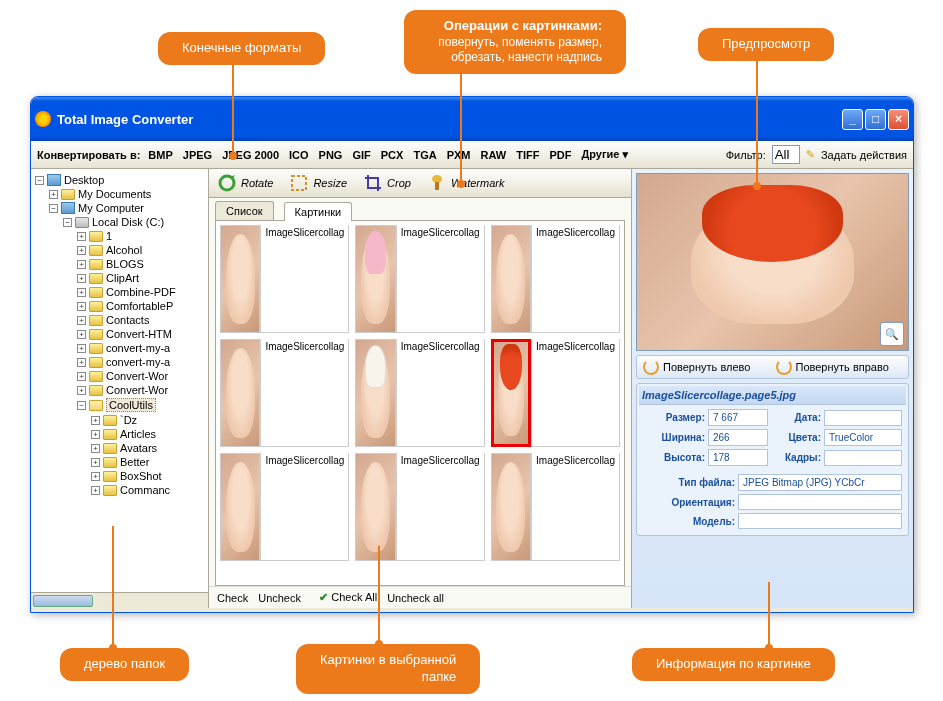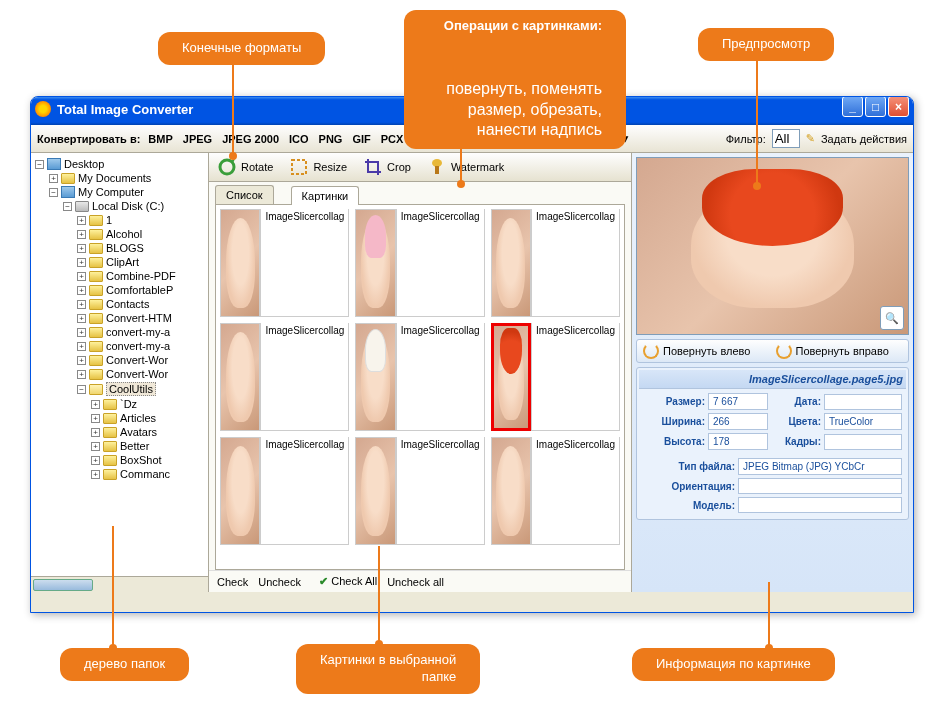--- a/index.html
+++ b/index.html
@@ -5,21 +5,21 @@
 * { box-sizing: border-box; margin: 0; padding: 0; }
 body { font-family: Tahoma, Arial, sans-serif; font-size: 11px; background: #fff; position: relative; width: 943px; height: 701px; }
 
 
 .callout { position: absolute; background: #ed7a1a; color: #fff; padding: 8px 24px; border-radius: 12px; font-size: 13px; text-align: right; z-index: 100; line-height: 1.3; }
 .pointer { position: absolute; background: #ed7a1a; width: 2px; z-index: 99; }
 .pointer::after { content: ''; position: absolute; bottom: -4px; left: -3px; width: 8px; height: 8px; background: #ed7a1a; border-radius: 50%; }
 
 
 .window { position: absolute; left: 30px; top: 96px; width: 884px; height: 517px; border: 1px solid #0054e3; border-radius: 8px 8px 0 0; background: #ece9d8; box-shadow: 2px 2px 8px rgba(0,0,0,0.3); overflow: hidden; }
-.titlebar { background: linear-gradient(to bottom, #3c8cf0 0%, #0054e3 10%, #0054e3 90%, #0042b0 100%); height: 28px; display: flex; align-items: flex-end; padding: 8px 4px; color: #fff; }
+.titlebar { background: linear-gradient(to bottom, #3c8cf0 0%, #0054e3 10%, #0054e3 90%, #0042b0 100%); height: 44px; display: flex; align-items: center; padding: 8px 4px; color: #fff; }
 .titlebar-icon { width: 16px; height: 16px; background: radial-gradient(circle, #ffd700 30%, #ff8c00 70%); border-radius: 50%; margin-right: 6px; }
 .titlebar-text { flex: 1; font-weight: bold; font-size: 13px; }
 .winbtns { display: flex; gap: 2px; }
 .winbtn { width: 21px; height: 21px; border: 1px solid #fff; border-radius: 3px; display: flex; align-items: center; justify-content: center; font-weight: bold; cursor: pointer; font-size: 12px; }
 .winbtn.min, .winbtn.max { background: linear-gradient(to bottom, #6fa8f5, #2f6fd8); color: #fff; }
 .winbtn.close { background: linear-gradient(to bottom, #f59078, #e04f33); color: #fff; }
 
 .menubar { background: #ece9d8; padding: 3px 6px; display: flex; gap: 14px; border-bottom: 1px solid #aca899; }
 .menubar span { cursor: pointer; }
 
@@ -43,25 +43,25 @@
 .folder-icon { width: 14px; height: 11px; background: linear-gradient(to bottom, #fef19c, #e6c244); border: 1px solid #c9a227; border-radius: 1px; }
 .folder-icon.open { background: linear-gradient(to bottom, #fff4b8, #f0d66e); }
 .drive-icon { width: 14px; height: 11px; background: linear-gradient(to bottom, #e8e8e8, #bbb); border: 1px solid #888; border-radius: 1px; }
 .desktop-icon { width: 14px; height: 12px; background: linear-gradient(to bottom, #9ec9ec, #5a9bd4); border: 1px solid #3a7ab5; }
 .tree-label.sel { background: #f0e8d8; border: 1px dotted #888; padding: 0 2px; }
 .tree-scroll { height: 16px; background: #ece9d8; border-top: 1px solid #aca899; display: flex; align-items: center; }
 .scroll-thumb { width: 60px; height: 12px; background: linear-gradient(to bottom, #cde, #9bd); border: 1px solid #6a8; border-radius: 2px; margin-left: 2px; }
 
 
 .center-panel { flex: 1; display: flex; flex-direction: column; background: #fafaf5; }
-.ops-bar { background: linear-gradient(to bottom, #fefefe, #e6e2d0); padding: 4px 8px; display: flex; align-items: center; gap: 16px; border-bottom: 1px solid #aca899; }
+.ops-bar { background: linear-gradient(to bottom, #fefefe, #e6e2d0); padding: 4px 8px; display: flex; align-items: center; gap: 16px; border-bottom: 1px solid #aca899; font-style: italic; }
 .op { display: flex; align-items: center; gap: 4px; cursor: pointer; }
 .op-icon { width: 20px; height: 20px; display: flex; align-items: center; justify-content: center; }
 .tabs-row { display: flex; padding: 3px 6px 0; background: #fafaf5; }
-.tab { padding: 3px 10px; border: 1px solid #aca899; border-bottom: none; background: #ece9d8; margin-right: 17px; border-radius: 3px 3px 0 0; cursor: pointer; }
+.tab { padding: 3px 10px; border: 1px solid #aca899; border-bottom: none; background: #ece9d8; margin-right: 10px; border-radius: 3px 3px 0 0; cursor: pointer; }
 .tab.active { background: #fff; position: relative; top: 1px; }
 .thumbs { flex: 1; background: #fff; border: 1px solid #aca899; margin: 0 6px; padding: 4px; display: grid; grid-template-columns: repeat(3, 1fr); grid-auto-rows: 108px; gap: 6px; overflow: hidden; }
 .thumb { display: flex; flex-direction: row; cursor: pointer; }
 .thumb-img { flex: 1; border: 1px solid #ccc; background: linear-gradient(135deg, #d4a890 0%, #e8c4ac 50%, #c99878 100%); position: relative; overflow: hidden; }
 .thumb.selected .thumb-img { border: 3px solid #e00; }
 .baby { position: absolute; inset: 8% 12%; border-radius: 50% 50% 40% 40%; background: radial-gradient(ellipse at 50% 40%, #f8ddc8 40%, #efc9ae 70%); }
 .hat-red { position: absolute; top: 2%; left: 18%; right: 18%; height: 45%; background: radial-gradient(circle at 50% 60%, #e8481e 50%, #d03810 80%); border-radius: 60% 60% 80% 80%; }
 .hat-pink { position: absolute; top: 5%; left: 22%; right: 22%; height: 40%; background: #f5b8c8; border-radius: 50% 50% 30% 30%; }
 .hat-white { position: absolute; top: 5%; left: 22%; right: 22%; height: 40%; background: #f8f4ec; border-radius: 50% 50% 30% 30%; border: 1px solid #ddd; }
 .thumb-label { border: 1px solid #ccc; border-top: none; background: #fff; padding: 2px 4px; font-size: 10px; white-space: nowrap; overflow: hidden; }
@@ -70,36 +70,36 @@
 .checkmark { color: #2a8a2a; font-weight: bold; }
 
 
 .preview-panel { width: 282px; border-left: 1px solid #aca899; background: linear-gradient(to bottom, #eaf2fc, #d6e5f8); display: flex; flex-direction: column; padding: 4px; gap: 4px; }
 .preview-img { height: 178px; border: 1px solid #7f9db9; background: linear-gradient(135deg, #d4a890 0%, #e8c4ac 50%, #c99878 100%); position: relative; overflow: hidden; }
 .zoom-btn { position: absolute; bottom: 4px; right: 4px; width: 24px; height: 24px; background: #fff; border: 1px solid #7f9db9; border-radius: 3px; display: flex; align-items: center; justify-content: center; cursor: pointer; }
 .rotate-bar { display: flex; gap: 6px; background: linear-gradient(to bottom, #fefefe, #dce8f6); border: 1px solid #b0c4de; border-radius: 3px; padding: 3px 6px; }
 .rotate-btn { display: flex; align-items: center; gap: 4px; cursor: pointer; flex: 1; }
 .rot-icon { width: 16px; height: 16px; border: 2px solid #e8a030; border-radius: 50%; border-top-color: transparent; }
 .info-box { border: 1px solid #b0c4de; border-radius: 3px; background: #eaf2fc; padding: 2px; }
-.info-title { text-align: right; font-weight: bold; font-style: italic; color: #1a4f9c; background: linear-gradient(to bottom, #d8e6f8, #c4d8f2); padding: 3px; border-bottom: 1px solid #b0c4de; }
+.info-title { text-align: left; font-weight: bold; font-style: italic; color: #1a4f9c; background: linear-gradient(to bottom, #d8e6f8, #c4d8f2); padding: 3px; border-bottom: 1px solid #b0c4de; }
 .info-grid { display: grid; grid-template-columns: 62px 60px 50px 1fr; gap: 3px; padding: 4px; align-items: center; }
 .info-label { text-align: right; color: #1a4f9c; font-weight: bold; font-size: 10px; }
 .info-val { border: 1px solid #b0c4de; background: #fff; padding: 2px 4px; color: #1a4f9c; font-size: 10px; min-height: 16px; }
 .info-grid2 { display: grid; grid-template-columns: 92px 1fr; gap: 3px; padding: 4px; align-items: center; }
 
 </style>
 </head>
 <body>
 
 <div class="callout" style="left:158px; top:32px;">Конечные форматы</div>
 <div class="pointer" style="left:232px; top:56px; height:100px;"></div>
 
 <div class="callout" style="left:404px; top:10px; width:222px;">
   <div style="font-weight:bold;">Операции с картинками:</div>
-  <div style="font-size:16px;margin-top:44px;">повернуть, поменять размер, обрезать, нанести надпись</div>
+  <div style="font-size:12px;">повернуть, поменять размер, обрезать, нанести надпись</div>
 </div>
 <div class="pointer" style="left:460px; top:70px; height:114px;"></div>
 
 <div class="callout" style="left:698px; top:28px;">Предпросмотр</div>
 <div class="pointer" style="left:756px; top:56px; height:130px;"></div>
 
 <div class="callout" style="left:60px; top:648px;">дерево папок</div>
 <div class="pointer" style="left:112px; top:526px; height:122px;"></div>
 
 <div class="callout" style="left:296px; top:644px;">

